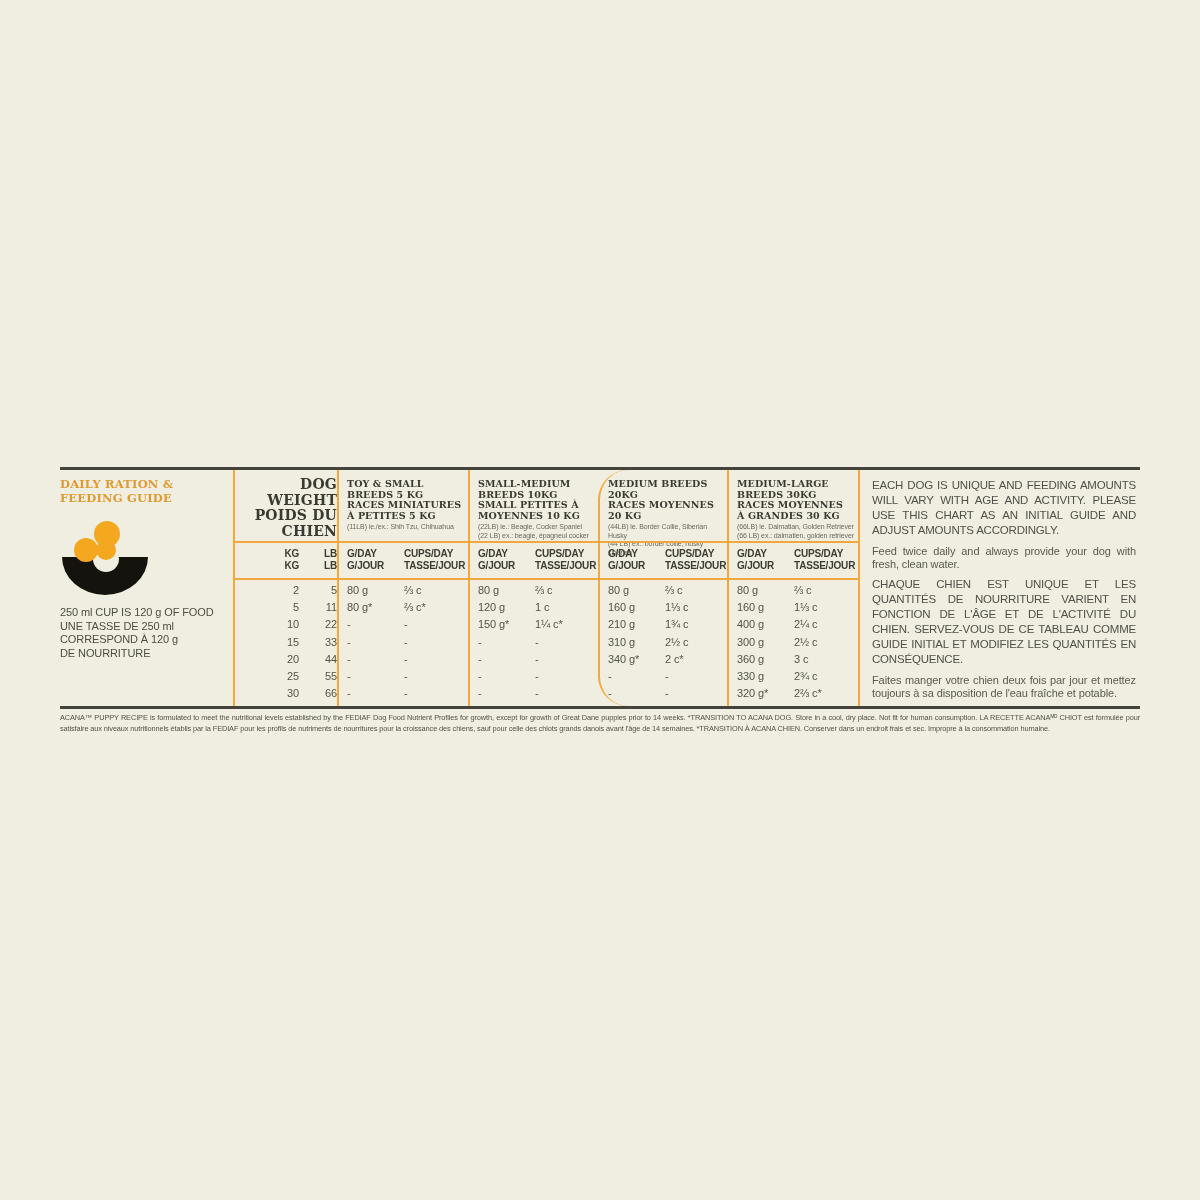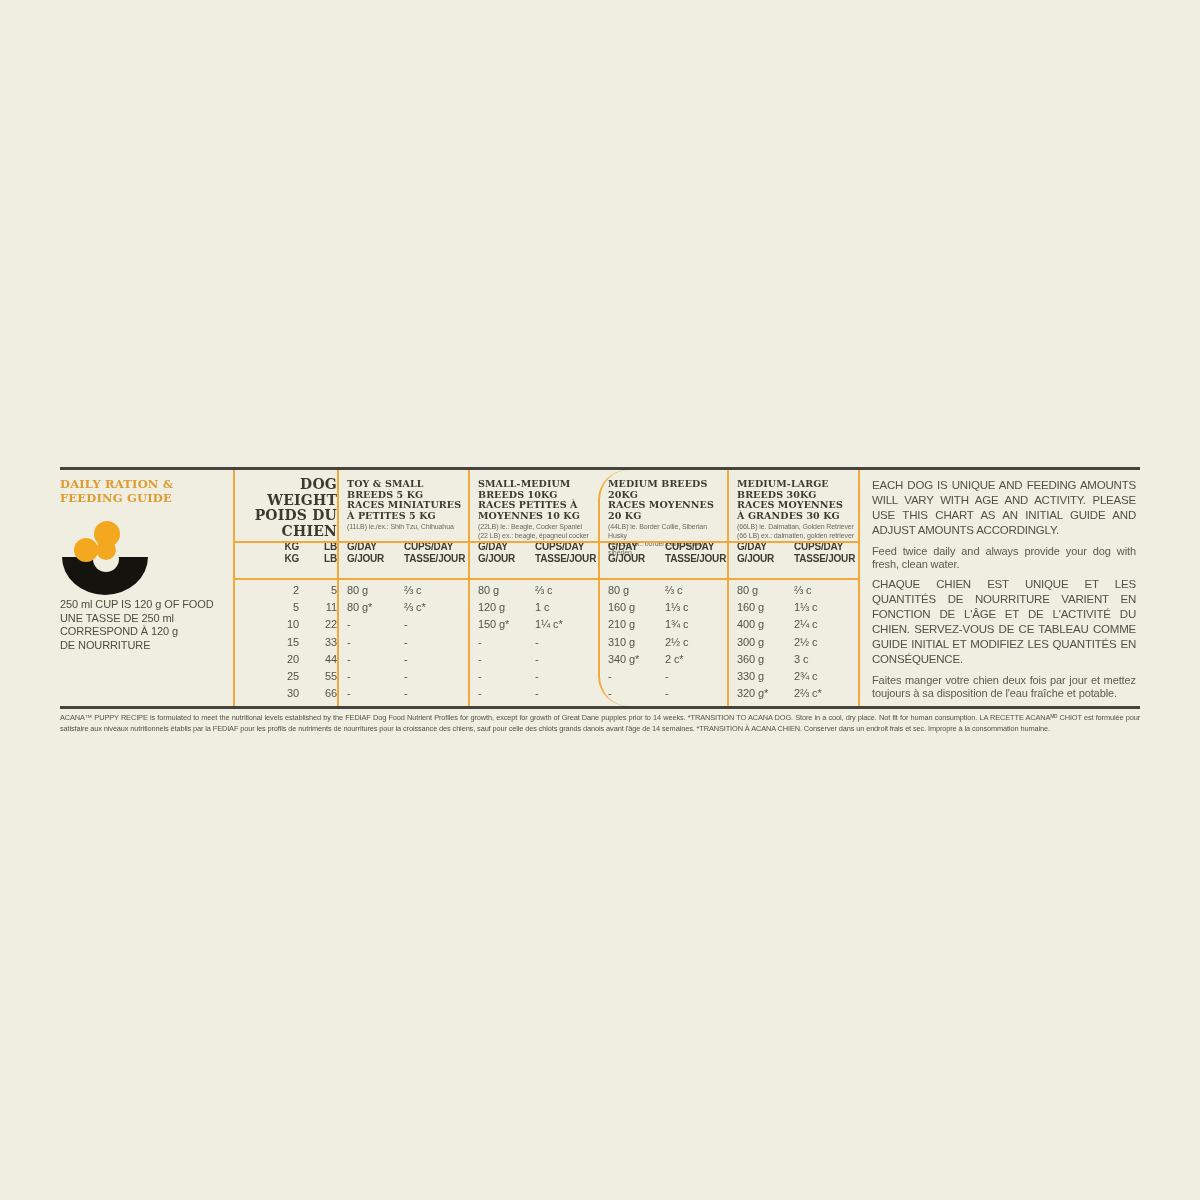--- a/index.html
+++ b/index.html
@@ -28,38 +28,38 @@
   .lp-title.fr{color:#F0AD43;}
   .bowl-art{position:relative;width:90px;height:80px;margin:12px 0 0 2px;}
   .ball{position:absolute;border-radius:50%;background:#F3A81F;}
   .ball-1{width:26px;height:26px;left:32px;top:4px;z-index:3;}
   .ball-2{width:24px;height:24px;left:12px;top:21px;z-index:3;}
   .bowl{position:absolute;left:0;top:40px;width:86px;height:38px;background:#14130D;
     border-radius:0 0 50% 50% / 0 0 100% 100%;z-index:1;}
   .notch{position:absolute;width:26px;height:26px;left:31px;top:29px;border-radius:50%;
     background:#EFEEE0;z-index:2;}
   .ball-3{width:20px;height:20px;left:34px;top:23px;z-index:3;}
-  .cup-note{margin-top:1px;font-size:11px;line-height:13.5px;color:#4E4D44;letter-spacing:-.1px;}
+  .cup-note{margin-top:9px;font-size:11px;line-height:13.5px;color:#4E4D44;letter-spacing:-.1px;}
 
   
   .table-region{flex:0 0 625px;width:625px;position:relative;display:flex;}
   .table-region .hline{position:absolute;left:0;right:0;height:2px;background:#F2A83C;z-index:4;}
   .hline.h1{top:71px;} .hline.h2{top:108px;}
   .tcol{box-sizing:border-box;border-left:2px solid #F2A83C;height:100%;}
   .col-dw{flex:0 0 104px;text-align:right;}
   .col-g1{flex:0 0 131px;} .col-g2{flex:0 0 130px;} .col-g3{flex:0 0 129px;border-radius:30px;} .col-g4{flex:1;}
 
   .dw-header{padding:7px 0 0 10px;font-family:"DejaVu Serif","Liberation Serif",serif;
     font-weight:bold;font-size:14px;line-height:15.5px;color:#3B3A32;letter-spacing:.2px;height:64px;}
   .g-header{padding:9px 4px 0 8px;height:62px;}
   .g-title{font-family:"DejaVu Serif","Liberation Serif",serif;font-weight:bold;
     font-size:9.5px;line-height:10.5px;color:#3B3A32;letter-spacing:.1px;}
   .g-examples{margin-top:2px;font-size:7px;line-height:8.5px;color:#6A695E;letter-spacing:-.1px;}
 
-  .sub-row{height:37px;display:flex;box-sizing:border-box;
+  .sub-row{height:37px;display:flex;box-sizing:border-box;padding-top:7px;
     font-weight:bold;font-size:10px;line-height:12px;color:#3D3C34;letter-spacing:-.2px;}
   .col-dw .sub-row{padding-left:10px;}
   .gcols .sub-row{padding-left:8px;}
   .cell-a{flex:0 0 54px;} .cell-b{flex:1;}
   .gcell-a{flex:0 0 57px;} .gcell-b{flex:1;}
 
   .trows{padding-top:4px;}
   .trow{height:17.2px;display:flex;font-size:11px;line-height:17.2px;color:#54534A;letter-spacing:-.1px;}
   .col-dw .trow{padding-left:10px;}
   .gcols .trow{padding-left:8px;}
@@ -213,21 +213,21 @@
               <div class="gcell-b">-</div>
             </div>
         </div>
       </div>
 
       <div class="tcol gcols col-g2">
         <div class="g-header">
           <div class="g-title">
             <div>SMALL-MEDIUM</div>
             <div>BREEDS 10KG</div>
-            <div>RACES PETITES À</div>
+            <div>SMALL PETITES À</div>
             <div>MOYENNES 10 KG</div>
           </div>
           <div class="g-examples">
             <div>(22LB) ie.: Beagle, Cocker Spaniel</div>
             <div>(22 LB) ex.: beagle, épagneul cocker</div>
           </div>
         </div>
         <div class="sub-row">
           <div class="gcell-a">
             <div>G/DAY</div>

